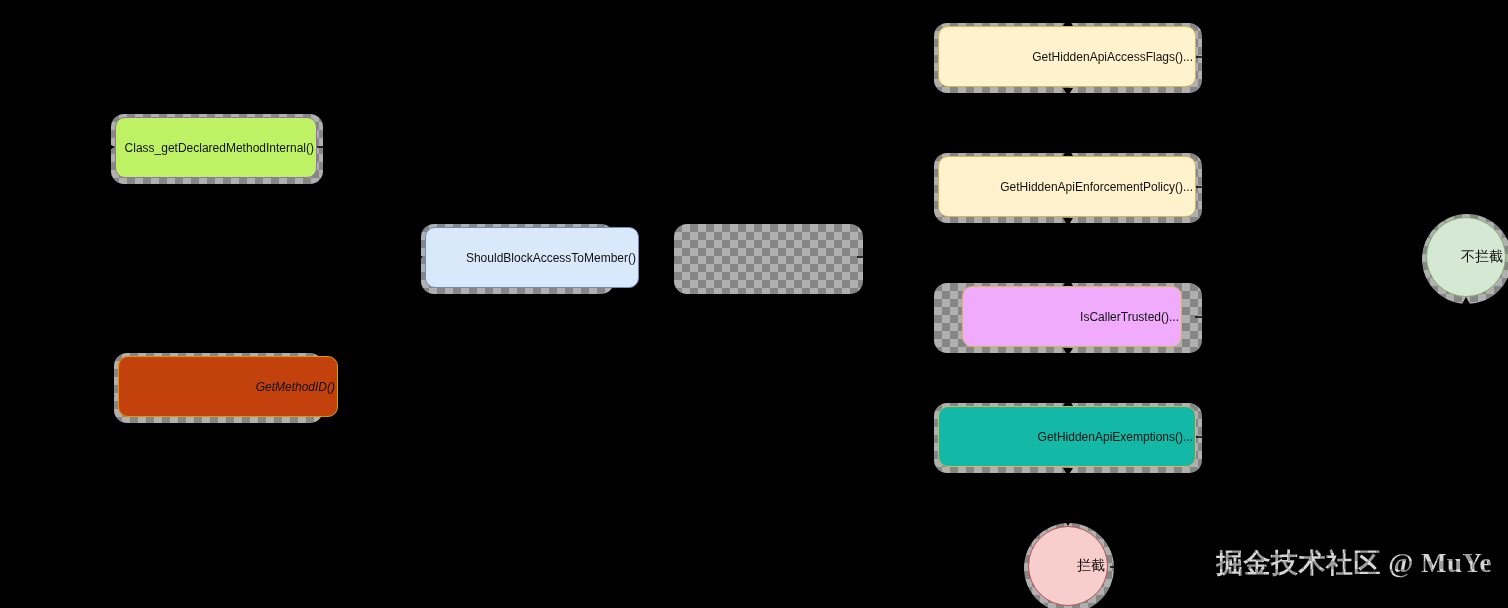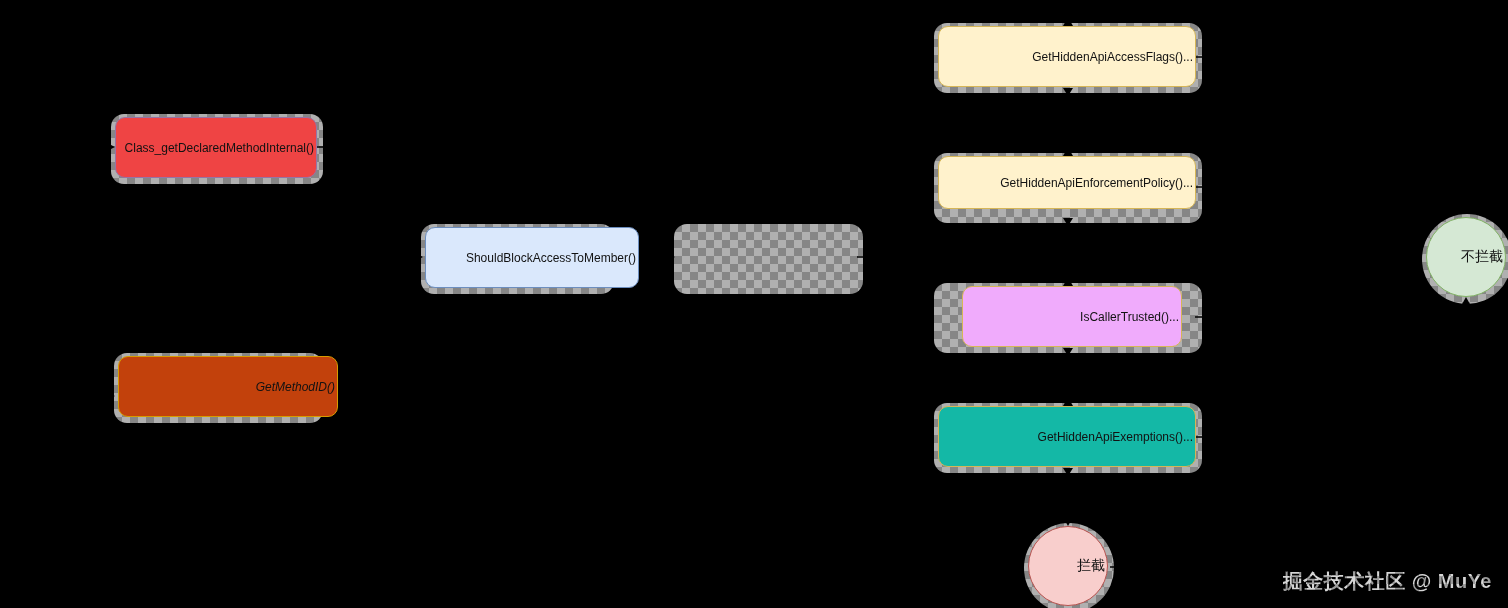--- a/index.html
+++ b/index.html
@@ -37,30 +37,31 @@
     text-align: center;
     font-size: 12px;
     color: #121212;
   }
   .node.circle { border-radius: 50%; font-size: 14px; }
   .node .lbl { padding: 0 2px; white-space: nowrap; }
   .watermark {
     position: absolute;
     z-index: 4;
     right: 16px;
-    bottom: 13px;
-    font-size: 20px;
+    bottom: 27px;
+    font-size: 27px;
     font-weight: bold;
     letter-spacing: 0.5px;
     white-space: nowrap;
     background: repeating-conic-gradient(#d6d6d6 0% 25%, #9c9c9c 0% 50%);
     background-size: 16px 16px;
     -webkit-background-clip: text;
     background-clip: text;
     color: transparent;
+    font-family: Liberation Serif, serif;
   }
 </style>
 </head>
 <body>
 
 <div class="canvas">
 
   <div class="shadow" style="left:111px;top:114px;width:212px;height:70px;"></div>
   <div class="shadow" style="left:114px;top:353px;width:209px;height:70px;"></div>
   <div class="shadow" style="left:421px;top:224px;width:193px;height:70px;"></div>
@@ -101,33 +102,33 @@
       <path d="M1063 406 L1073 406 L1068 397 Z"></path>
       <path d="M1063 88 L1073 88 L1068 96 Z"></path>
       <path d="M1063 218 L1073 218 L1068 226 Z"></path>
       <path d="M1063 348 L1073 348 L1068 356 Z"></path>
       <path d="M1063 468 L1073 468 L1068 476 Z"></path>
       <path d="M1063 517 L1073 517 L1068 526 Z"></path>
       <path d="M1461 306 L1471 306 L1466 297 Z"></path>
     </g>
   </svg>
 
-  <div class="node" style="left: 115px; top: 117px; width: 202px; height: 61px; background: #ef4444; border-color: rgb(150, 115, 166);">
+  <div class="node" style="left: 115px; top: 117px; width: 202px; height: 61px; background: #bef264; border-color: rgb(150, 115, 166);">
     <span class="lbl">Class_getDeclaredMethodInternal()</span>
   </div>
   <div class="node" style="left: 118px; top: 356px; width: 220px; height: 61px; background: #c2410c; border-color: rgb(215, 155, 0); font-style: italic;">
     <span class="lbl">GetMethodID()</span>
   </div>
   <div class="node" style="left: 425px; top: 227px; width: 214px; height: 61px; background: rgb(218, 232, 252); border-color: rgb(108, 142, 191);">
     <span class="lbl">ShouldBlockAccessToMember()</span>
   </div>
   <div class="node" style="left: 938px; top: 26px; width: 258px; height: 61px; background: rgb(255, 242, 204); border-color: rgb(214, 182, 86);">
     <span class="lbl">GetHiddenApiAccessFlags()...</span>
   </div>
-  <div class="node" style="left: 938px; top: 156px; width: 258px; height: 53px; background: rgb(255, 242, 204); border-color: rgb(214, 182, 86);">
+  <div class="node" style="left: 938px; top: 156px; width: 258px; height: 61px; background: rgb(255, 242, 204); border-color: rgb(214, 182, 86);">
     <span class="lbl">GetHiddenApiEnforcementPolicy()...</span>
   </div>
   <div class="node" style="left: 962px; top: 286px; width: 220px; height: 61px; background: #f0abfc; border-color: rgb(214, 182, 86);">
     <span class="lbl">IsCallerTrusted()...</span>
   </div>
   <div class="node" style="left: 938px; top: 406px; width: 258px; height: 61px; background: #14b8a6; border-color: rgb(214, 182, 86);">
     <span class="lbl">GetHiddenApiExemptions()...</span>
   </div>
   <div class="node circle" style="left: 1426px; top: 217px; width: 80px; height: 80px; background: rgb(213, 232, 212); border-color: rgb(130, 179, 102);">
     <span class="lbl">不拦截</span>

